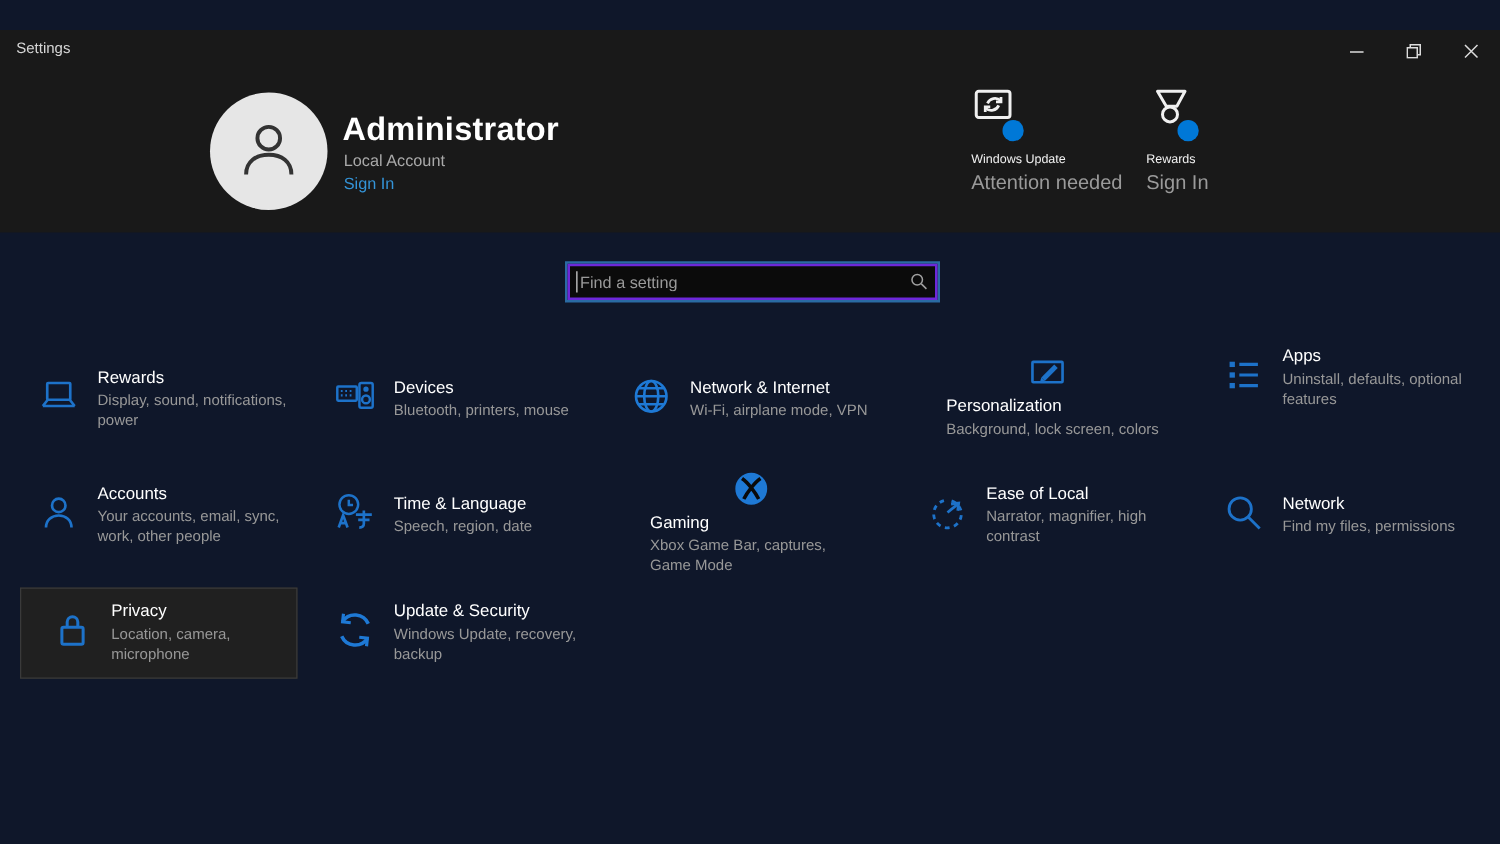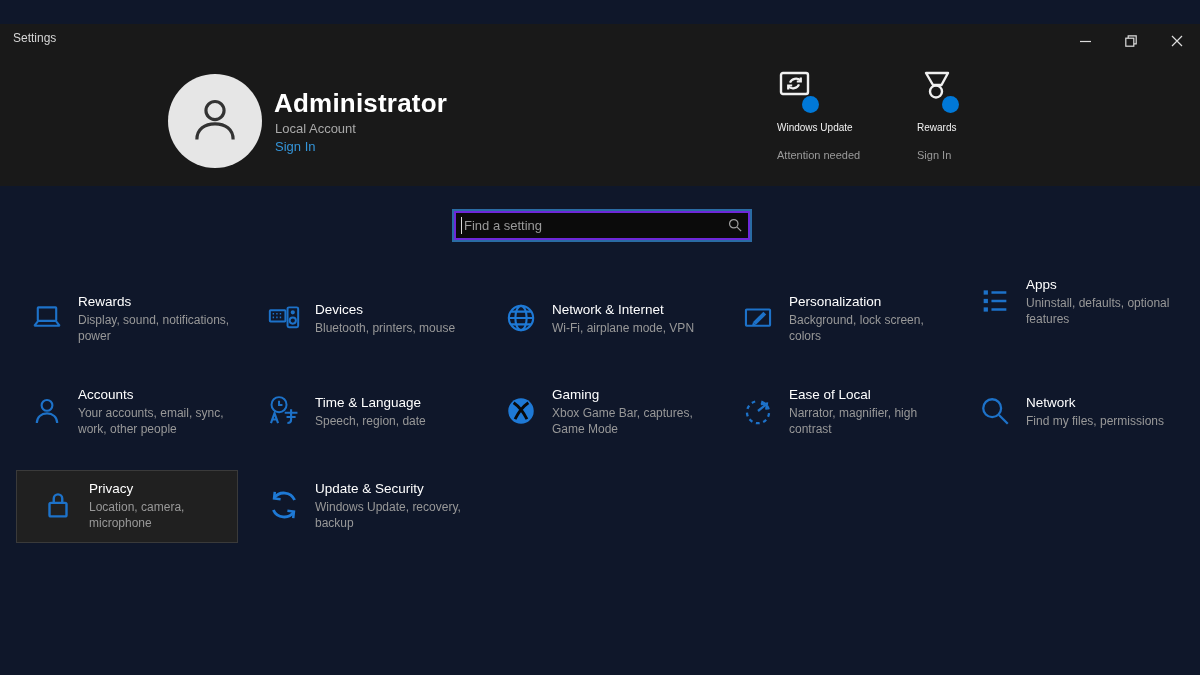--- a/index.html
+++ b/index.html
@@ -19,21 +19,21 @@
   
   .avatar { position:absolute; left:168px; top:74px; width:94px; height:94px; border-radius:50%; background:#e6e6e6; display:flex; align-items:center; justify-content:center; }
   .user-name { position:absolute; left:274px; top:88px; font-size:26px; font-weight:bold; color:#fff; letter-spacing:.2px; }
   .user-type { position:absolute; left:275px; top:121px; font-size:13px; color:#a9a9a9; }
   .user-signin { position:absolute; left:275px; top:139px; font-size:13px; color:#3494d8; cursor:pointer; }
 
   .quick { position:absolute; top:68px; }
   .quick .qicon { position:relative; width:44px; height:46px; }
   .quick .badge { position:absolute; width:17px; height:17px; border-radius:50%; background:#0078d7; right:2px; bottom:1px; }
   .quick .qlabel { margin-top:8px; font-size:10px; color:#f2f2f2; white-space:nowrap; }
-  .quick .qstatus { margin-top:16px; font-size:11px; color:#9a9a9a; white-space:nowrap; }
+  .quick .qstatus { margin-top:5px; font-size:16px; color:#9a9a9a; white-space:nowrap; }
   #quick-0 { left:777px; } #quick-1 { left:917px; }
 
   
   .search-wrap { position:absolute; left:454px; top:211px; width:296px; height:29px; }
   .search-input {
     width:100%; height:100%; background:#0b0b0b; color:#cfcfcf;
     border:2px solid #6d28d9; outline:none; box-shadow:0 0 0 2px #2a6ba3;
     font-size:13px; font-family:"Liberation Sans",sans-serif; padding:0 28px 0 8px;
   }
   .search-input::placeholder { color:#9a9a9a; }
@@ -160,21 +160,21 @@
               <circle cx="12" cy="12" r="8.6"></circle>
               <ellipse cx="12" cy="12" rx="4" ry="8.6"></ellipse>
               <path d="M3.4 12 h17.2 M5 7.5 h14 M5 16.5 h14"></path>
             </svg></span>
         </div>
         <div class="tile-text">
           <div class="cat-title">Network &amp; Internet</div>
           <div class="cat-sub">Wi-Fi, airplane mode, VPN</div>
         </div>
       </div>
-      <div class="tile" style="left: 727px; top: 283px;">
+      <div class="tile" style="left: 727px; top: 283px; flex-direction: column;">
         <div class="tile-icon">
           <span><svg width="34" height="34" viewBox="0 0 24 24" fill="none" stroke="#1d72c9" stroke-width="1.5">
               <rect x="3.5" y="6" width="17" height="11.5" rx="0.5"></rect>
               <path d="M8.5 14.8 L15.8 7.5 l2 2 L10.5 16.8 z" fill="#1d72c9" stroke="none"></path>
               <path d="M8.5 14.8 l-0.8 2.8 2.8 -0.8 z" fill="#1d72c9" stroke="none"></path>
             </svg></span>
         </div>
         <div class="tile-text">
           <div class="cat-title">Personalization</div>
           <div class="cat-sub">Background, lock screen, colors</div>
@@ -213,21 +213,21 @@
               <path d="M8.5 4.8 v2.9 h2.4"></path>
               <path d="M2.8 20.5 L5.3 13.5 L7.8 20.5 M3.8 18 h3" stroke-width="1.5"></path>
               <path d="M12.5 13.2 h9 M17 10.8 v2.4 M17 13.2 v5 c0 1.6-1 2.3-2.6 2.3 M13.8 16.2 h6.4" stroke-width="1.5"></path>
             </svg></span>
         </div>
         <div class="tile-text">
           <div class="cat-title">Time &amp; Language</div>
           <div class="cat-sub">Speech, region, date</div>
         </div>
       </div>
-      <div class="tile" style="left: 490px; top: 376px;">
+      <div class="tile" style="left: 490px; top: 376px; flex-direction: column;">
         <div class="tile-icon">
           <span><svg width="34" height="34" viewBox="0 0 24 24">
               <circle cx="12" cy="12" r="9" fill="#1e79d5"></circle>
               <path d="M6.8 6.2 c3.2 2.2 7.4 7.6 9.4 11.6 M17.2 6.2 c-3.2 2.2-7.4 7.6-9.4 11.6" stroke="#0a0a0a" stroke-width="2" fill="none"></path>
             </svg></span>
         </div>
         <div class="tile-text">
           <div class="cat-title">Gaming</div>
           <div class="cat-sub">Xbox Game Bar, captures, Game Mode</div>
         </div>

